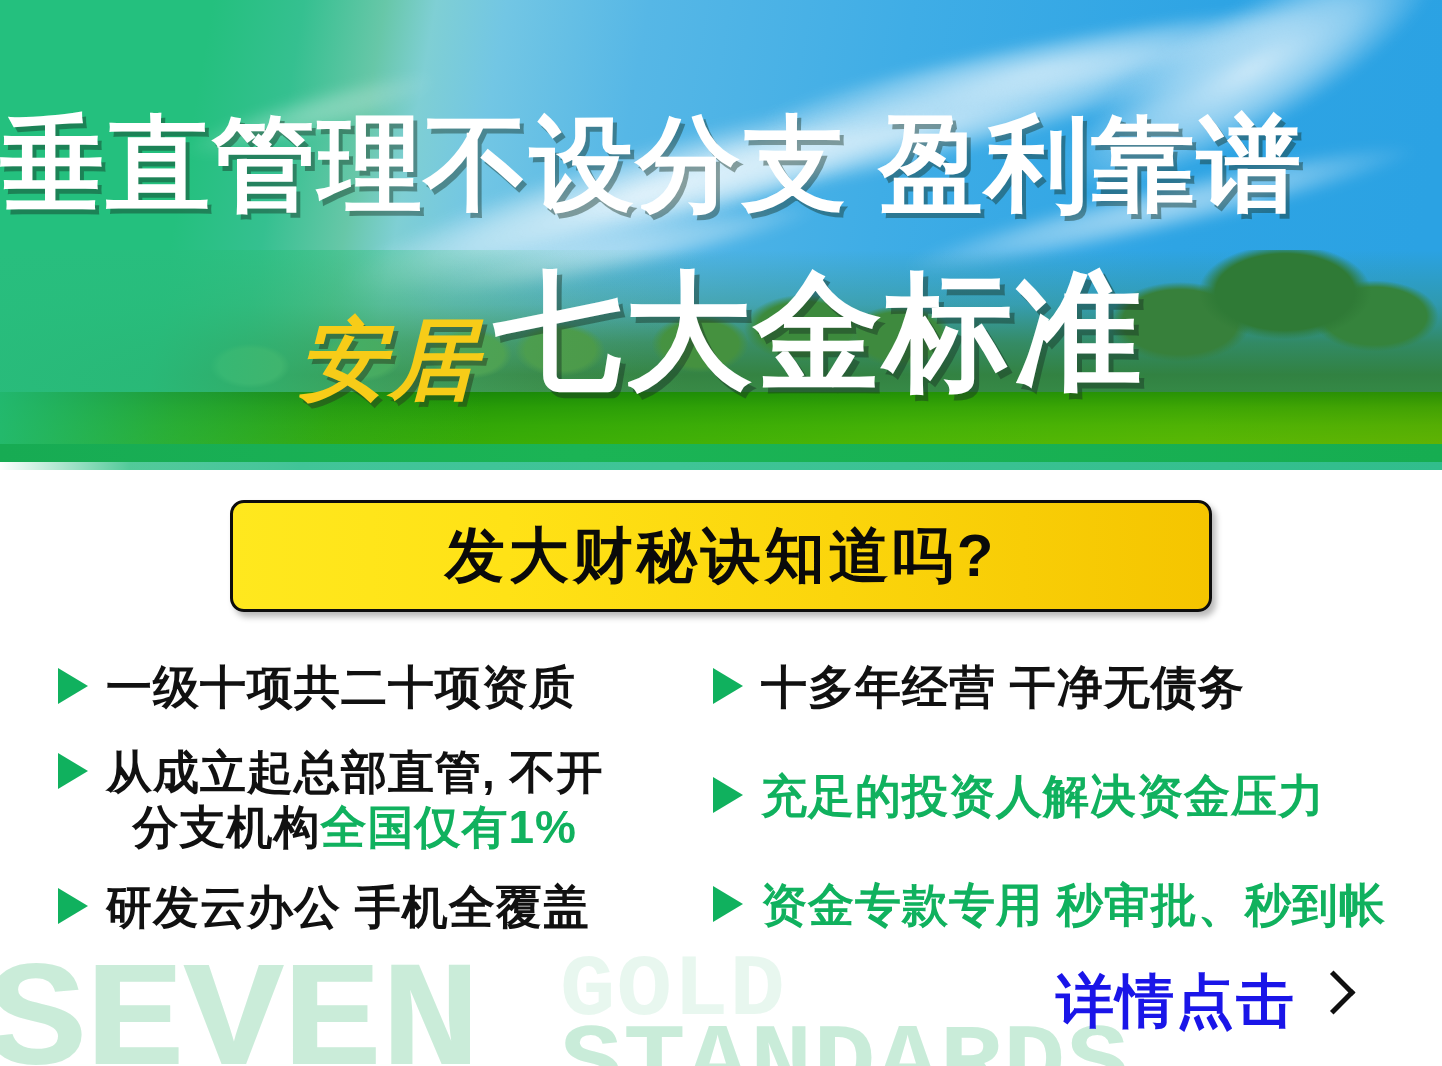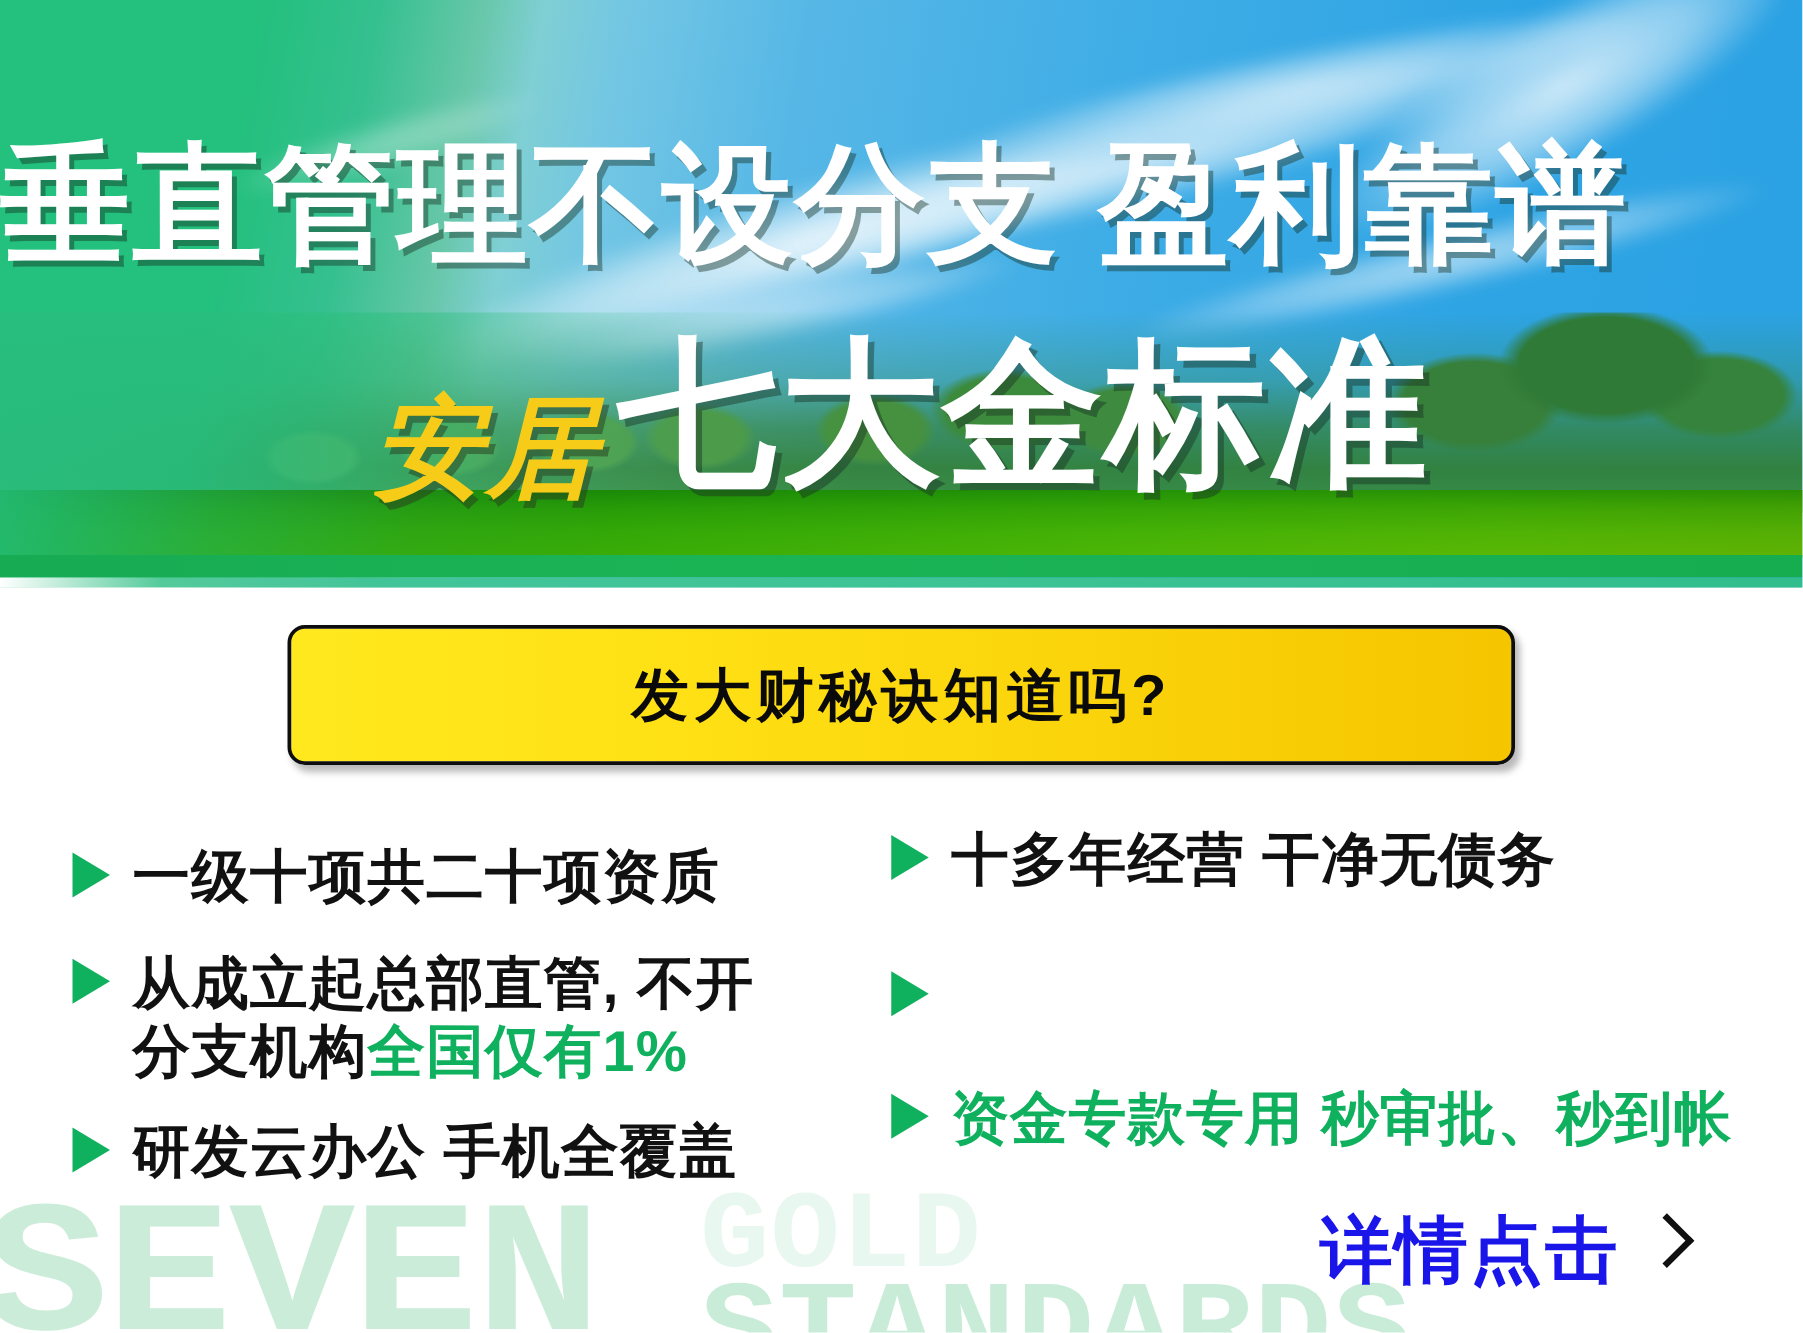--- a/index.html
+++ b/index.html
@@ -127,28 +127,28 @@
   .ribbon{
     position:absolute;left:230px;top:500px;width:982px;height:112px;
     box-sizing:border-box;
     border:3px solid #0d0d0d;
     border-radius:14px;
     background:linear-gradient(to right,#ffe81e 0%,#ffe216 28%,#fbd50c 62%,#f5c500 100%);
     box-shadow:4px 5px 6px rgba(0,0,0,.28);
     display:flex;align-items:center;justify-content:center;
   }
   .ribbon-text{
-    font-size:46px;font-weight:bold;color:#0a0a0a;
+    font-size:60px;font-weight:bold;color:#0a0a0a;
     letter-spacing:4px;white-space:nowrap;
     line-height:1;
   }
 
   
   .cols{position:absolute;left:0;top:660px;width:1442px;height:320px;}
-  .col-left{position:absolute;left:58px;top:14px;width:620px;}
+  .col-left{position:absolute;left:58px;top:0;width:620px;text-align:center;}
   .col-right{position:absolute;left:690px;top:0;width:700px;}
 
   .bullet{display:flex;align-items:flex-start;margin-bottom:28px;}
   .tri{
     flex:0 0 auto;
     width:0;height:0;
     border-top:18px solid transparent;
     border-bottom:18px solid transparent;
     border-left:30px solid #10b15e;
     margin-top:8px;margin-right:18px;
@@ -273,20 +273,23 @@
 
     <div class="bullet">
       <span class="tri"></span>
       <div class="btext">
         <div>十多年经营  干净无债务</div>
       </div>
     </div>
 
     <div class="bullet">
       <span class="tri"></span>
+      <div class="btext green">
+        <div>充足的投资人解决资金压力</div>
+      </div>
     </div>
 
     <div class="bullet">
       <span class="tri"></span>
       <div class="btext green">
         <div>资金专款专用  秒审批、秒到帐</div>
       </div>
     </div>
 
   </div>

